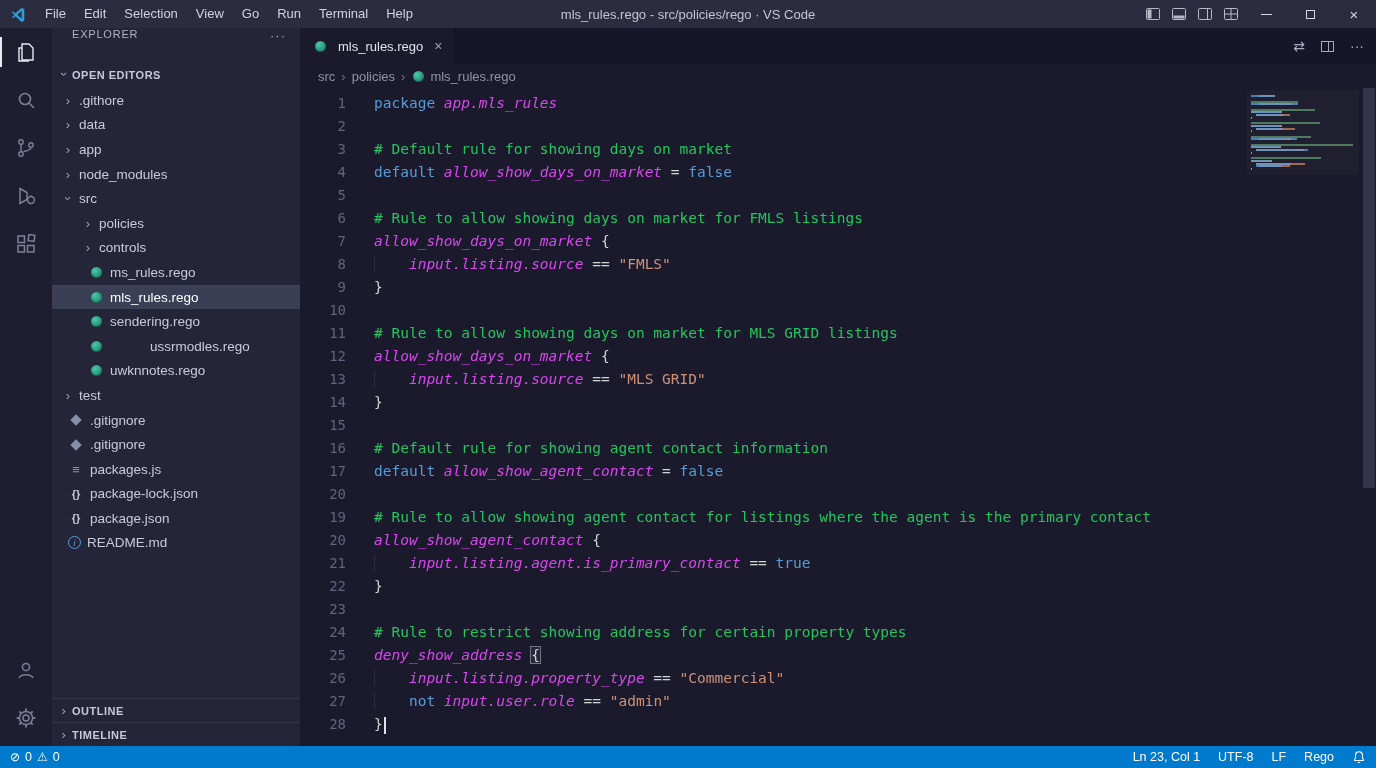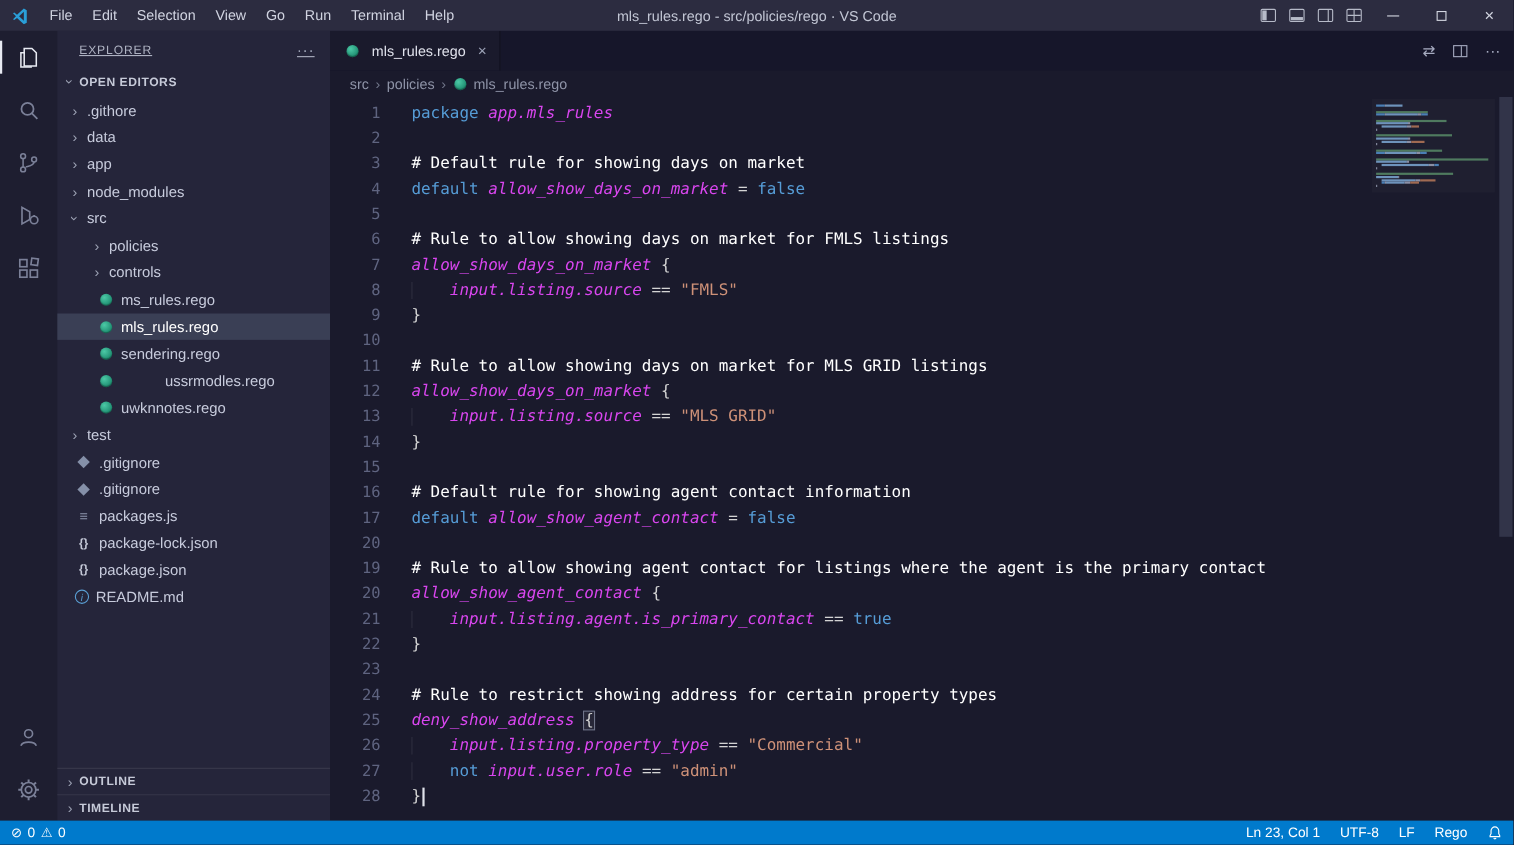--- a/index.html
+++ b/index.html
@@ -25,21 +25,21 @@
   
   .activitybar{flex:0 0 52px;background:#1e1e30;display:flex;flex-direction:column;}
   .ab-item{height:48px;width:52px;display:flex;align-items:center;justify-content:center;color:#7b8098;position:relative;cursor:pointer;}
   .ab-item.active{color:#e8eaf2;}
   .ab-item.active::before{content:"";position:absolute;left:0;top:9px;bottom:9px;width:2px;background:#e8eaf2;}
   .ab-bottom{margin-top:auto;padding-bottom:4px;}
   .ab-item svg{width:24px;height:24px;}
 
   
   .sidebar{flex:0 0 248px;background:#25253a;display:flex;flex-direction:column;min-height:0;}
-  .sb-header{flex:0 0 35px;display:flex;align-items:center;padding:0 14px 0 20px;font-size:11px;letter-spacing:.8px;color:#aeb2c2;text-decoration:underline;}
+  .sb-header{flex:0 0 35px;display:flex;padding:0 14px 0 20px;font-size:11px;letter-spacing:.8px;color:#aeb2c2;}
   .more{margin-left:auto;font-size:13px;color:#aab0c2;letter-spacing:1px;cursor:pointer;}
   .sb-section{flex:0 0 23px;display:flex;align-items:center;font-size:11px;font-weight:bold;letter-spacing:.5px;color:#c6cad8;padding-left:4px;cursor:pointer;}
   .chev{display:inline-block;width:16px;text-align:center;color:#9ba0b2;font-size:13px;font-weight:normal;}
   .chev.expanded{transform:rotate(90deg);}
   .tree{flex:1;overflow:hidden;font-size:13.5px;color:#c7cbdc;padding-top:2px;}
   .tree-row{height:24.6px;display:flex;align-items:center;cursor:pointer;white-space:nowrap;}
   .tree-row.selected{background:#3a3f55;color:#fff;}
   .tree-label{margin-left:3px;}
   .fi{width:16px;height:16px;flex:0 0 16px;display:inline-flex;align-items:center;justify-content:center;margin-right:3px;}
   .fi-rego::before{content:"";width:11px;height:11px;border-radius:50%;background:radial-gradient(circle at 35% 32%,#4cc9a6,#1f8f72 70%);box-shadow:inset 0 -1px 1px rgba(0,0,0,.35);}
@@ -63,21 +63,21 @@
   .bc-item{display:inline-flex;align-items:center;gap:5px;cursor:pointer;}
   .bc-sep{color:#6f7488;}
   .breadcrumbs .fi{width:14px;flex:0 0 14px;margin-right:0;}
 
   .code-area{flex:1;position:relative;overflow:hidden;padding-top:4px;}
   .code-line{display:flex;height:23px;line-height:23px;font-family:"DejaVu Sans Mono",monospace;font-size:14.5px;white-space:pre;}
   .ln{flex:0 0 46px;width:46px;text-align:right;color:#5f6480;font-size:14px;}
   .lc{margin-left:28px;}
   .seg-kw{color:#569cd6;margin-top:20px;}
   .seg-id{color:#d946ef;font-style:italic;}
-  .seg-cm{color:#ffffff;}
+  .seg-cm{color:#22c55e;}
   .seg-str{color:#ce9178;}
   .seg-pl{color:#d4d4d4;}
   .seg-ws{box-shadow:inset 1px 0 0 rgba(255,255,255,.09);}
   .seg-brk{color:#d4d4d4;outline:1px solid #70758a;background:rgba(255,255,255,.06);}
   .cursor{display:inline-block;width:2px;height:17px;background:#dfe2ea;vertical-align:middle;margin-left:1px;}
 
   .minimap{position:absolute;top:2px;right:17px;width:112px;padding:5px 4px;background:rgba(255,255,255,.025);}
   .mini-line{height:2.7px;display:flex;align-items:center;}
   .mini-line span{height:2px;display:inline-block;}
   .mb-kw{background:#4a7fb5;}.mb-id{background:#6e93bb;}.mb-cm{background:#4f7a5f;}

